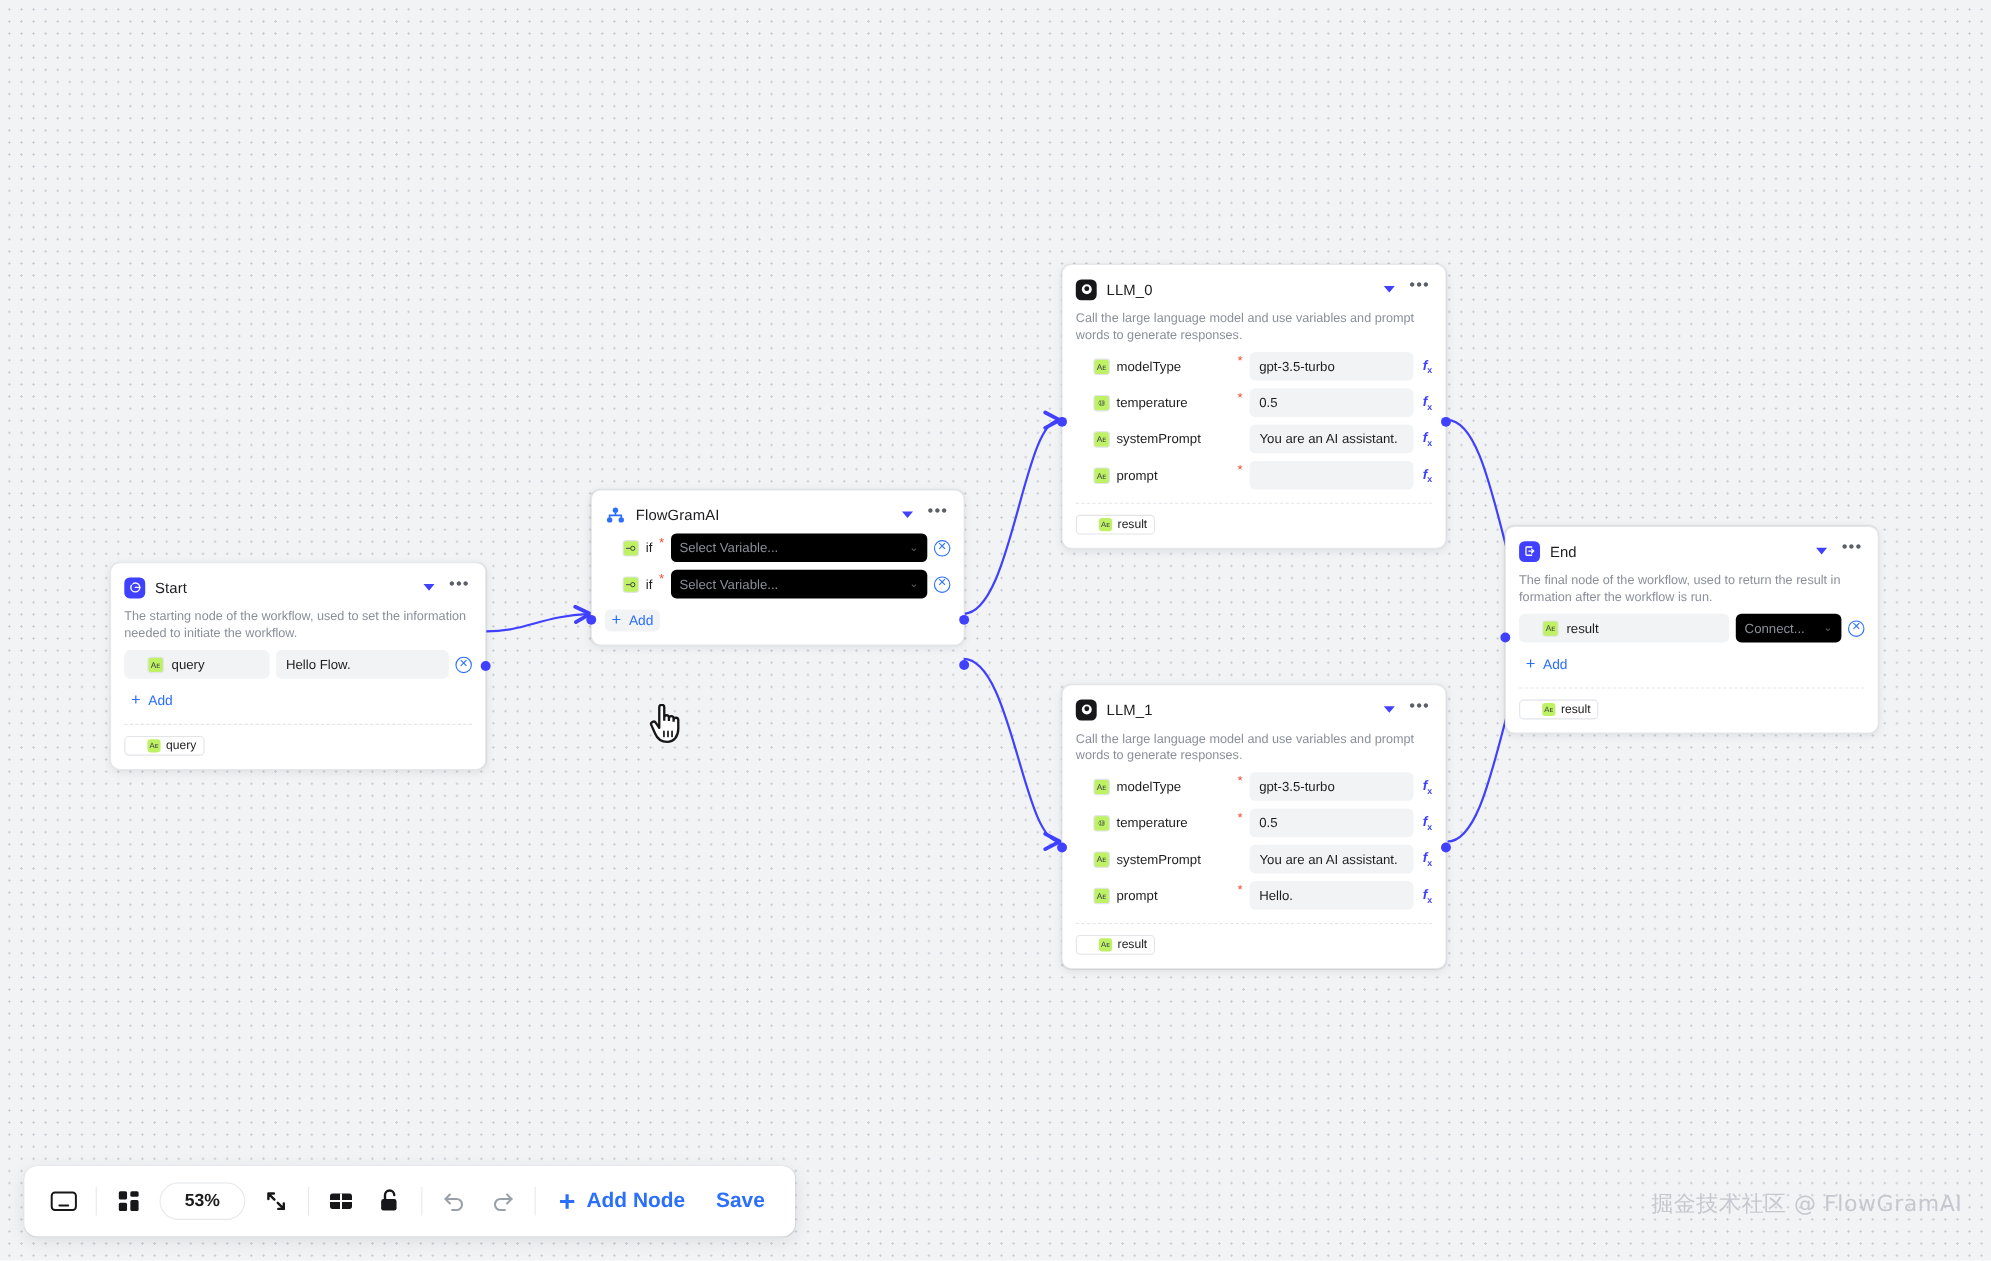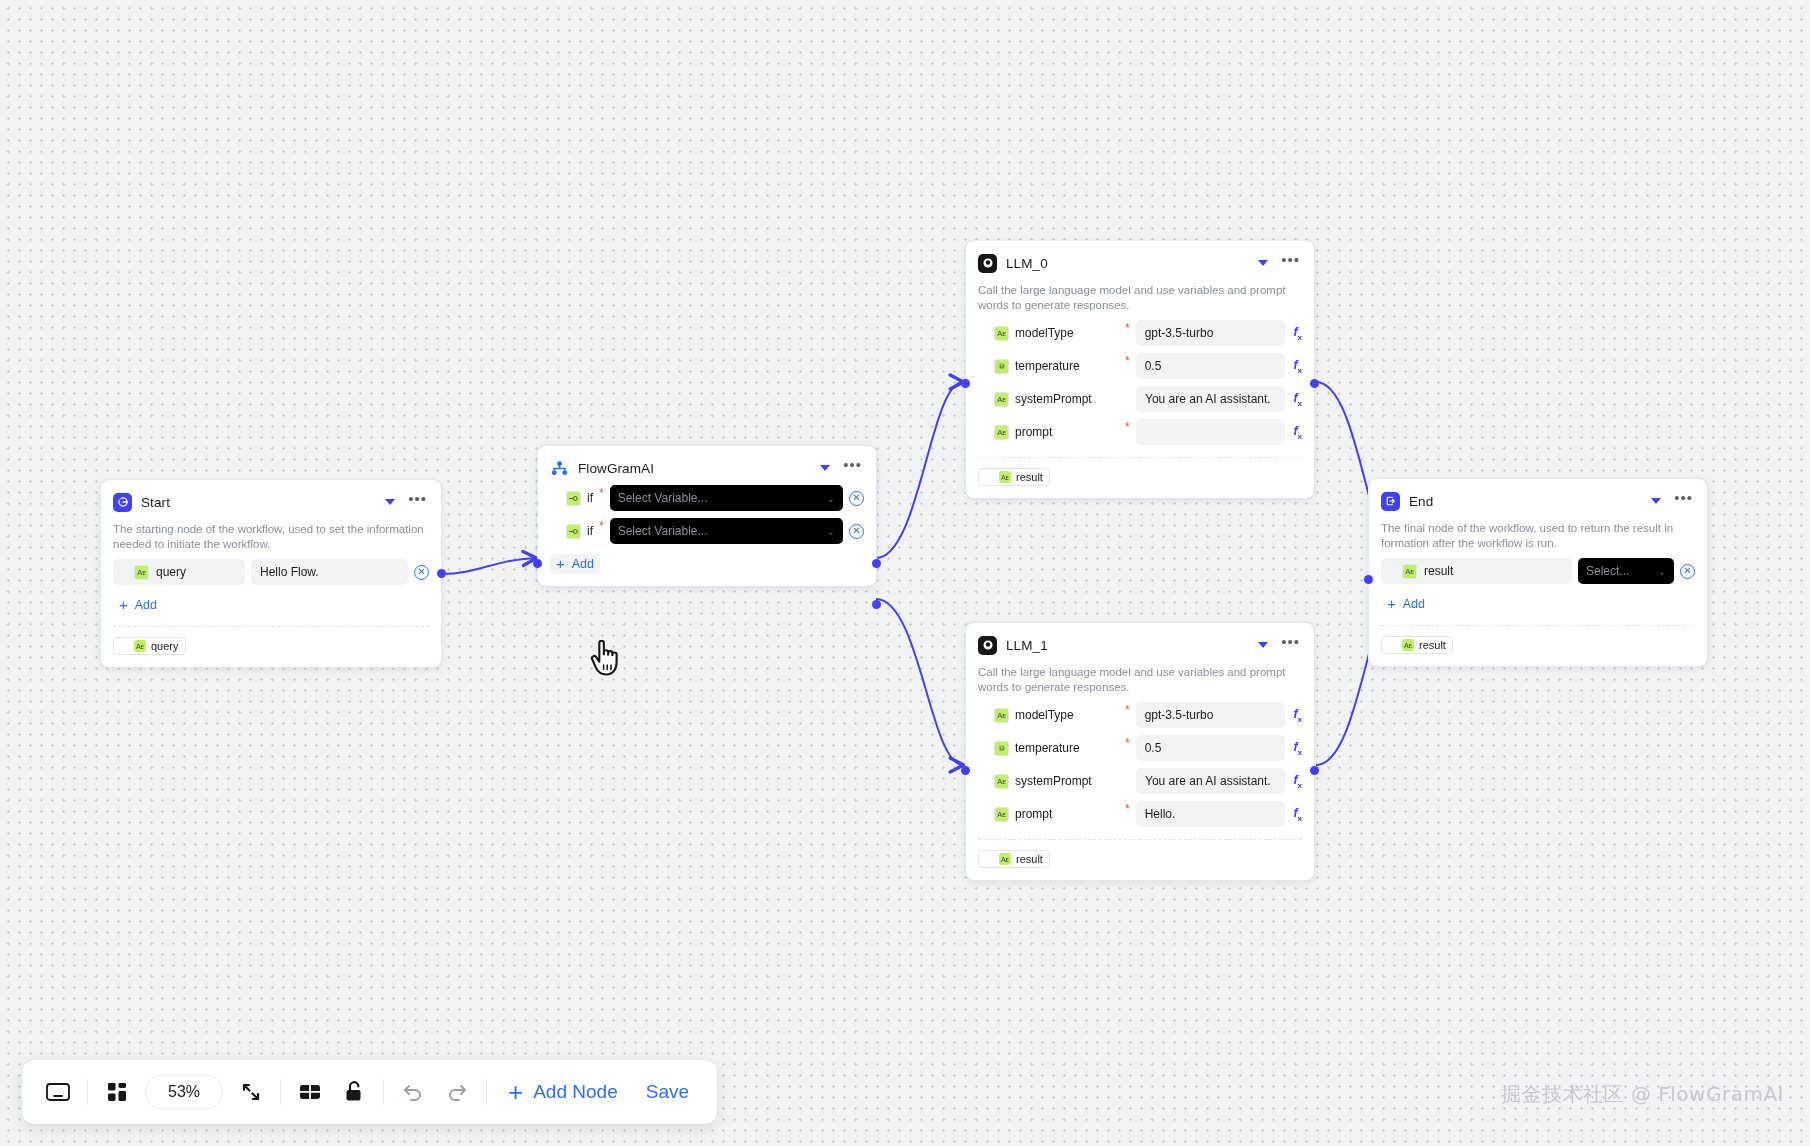--- a/index.html
+++ b/index.html
@@ -102,21 +102,21 @@
 
   
   #cursor { position: absolute; pointer-events: none; }
 
   
   #toolbar {
     position: absolute; left: 22px; bottom: 22px;
     height: 64px; display: flex; align-items: center;
     background: #fff; border-radius: 12px;
     box-shadow: 0 4px 16px rgba(28,31,35,.10), 0 0 1px rgba(28,31,35,.15);
-    padding: 2px 14px; gap: 0;
+    padding: 2px 14px; gap: 0; font-weight: bold;
   }
   .tbtn {
     width: 44px; height: 44px; border-radius: 8px; cursor: pointer;
     display: flex; align-items: center; justify-content: center; color: #1d1d1f;
   }
   .tbar-sep { width: 1px; height: 26px; background: #e6e8eb; margin: 0 7px; }
   #zoomval {
     width: 78px; height: 34px; border: 1px solid #e6e8eb; border-radius: 17px;
     display: flex; align-items: center; justify-content: center;
     font-size: 16px; color: #1d1d1f; cursor: pointer; margin: 0 6px;
@@ -149,21 +149,21 @@
 
     <path d="M 876,558 C 920,558 930,382 963,382" fill="none" stroke="#4040ff" stroke-width="2" marker-end="url(#ah)"></path>
 
     <path d="M 876,599 C 920,599 930,765 963,765" fill="none" stroke="#4040ff" stroke-width="2" marker-end="url(#ah)"></path>
 
     <path d="M 1316,382 C 1360,382 1368,560 1404,574" fill="none" stroke="#4040ff" stroke-width="2" marker-end="url(#ah)"></path>
 
     <path d="M 1316,765 C 1360,765 1368,592 1404,576" fill="none" stroke="#4040ff" stroke-width="2" marker-end="url(#ah)"></path>
   </svg>
 
-  <div class="node" style="left:100px; top:479px; width:342px;">
+  <div class="node" style="left:100px; top:511px; width:342px;">
     <div class="node-head">
       <span class="node-icon" style="background:#4040ff;">
         <svg width="12" height="12" viewBox="0 0 16 16">
           <circle cx="8" cy="8" r="5.4" fill="none" stroke="#fff" stroke-width="1.7"></circle>
           <path d="M8 8 L13.6 8" stroke="#fff" stroke-width="1.7" stroke-linecap="round"></path>
           <path d="M4.2 4.2 L2 2" stroke="#4040ff" stroke-width="2.2"></path>
         </svg>
       </span>
       <span class="node-title">Start</span>
       <span class="head-spacer"></span>
@@ -378,21 +378,21 @@
       <span class="dots">•••</span>
     </div>
     <div class="node-desc">The final node of the workflow, used to return the result in formation after the workflow is run.</div>
 
     <div class="row">
       <div class="val grow" style="gap:7px; padding-left:5px;">
         <span class="tchip">Aᴇ</span>
         <span class="fname">result</span>
       </div>
       <div class="select" style="width:96px;">
-        <span>Select...</span>
+        <span>Connect...</span>
         <span class="chev">⌄</span>
       </div>
       <span class="xbtn">✕</span>
     </div>
 
     <div class="addbtn">
       <span class="plus">+</span>
       <span>Add</span>
     </div>
 

